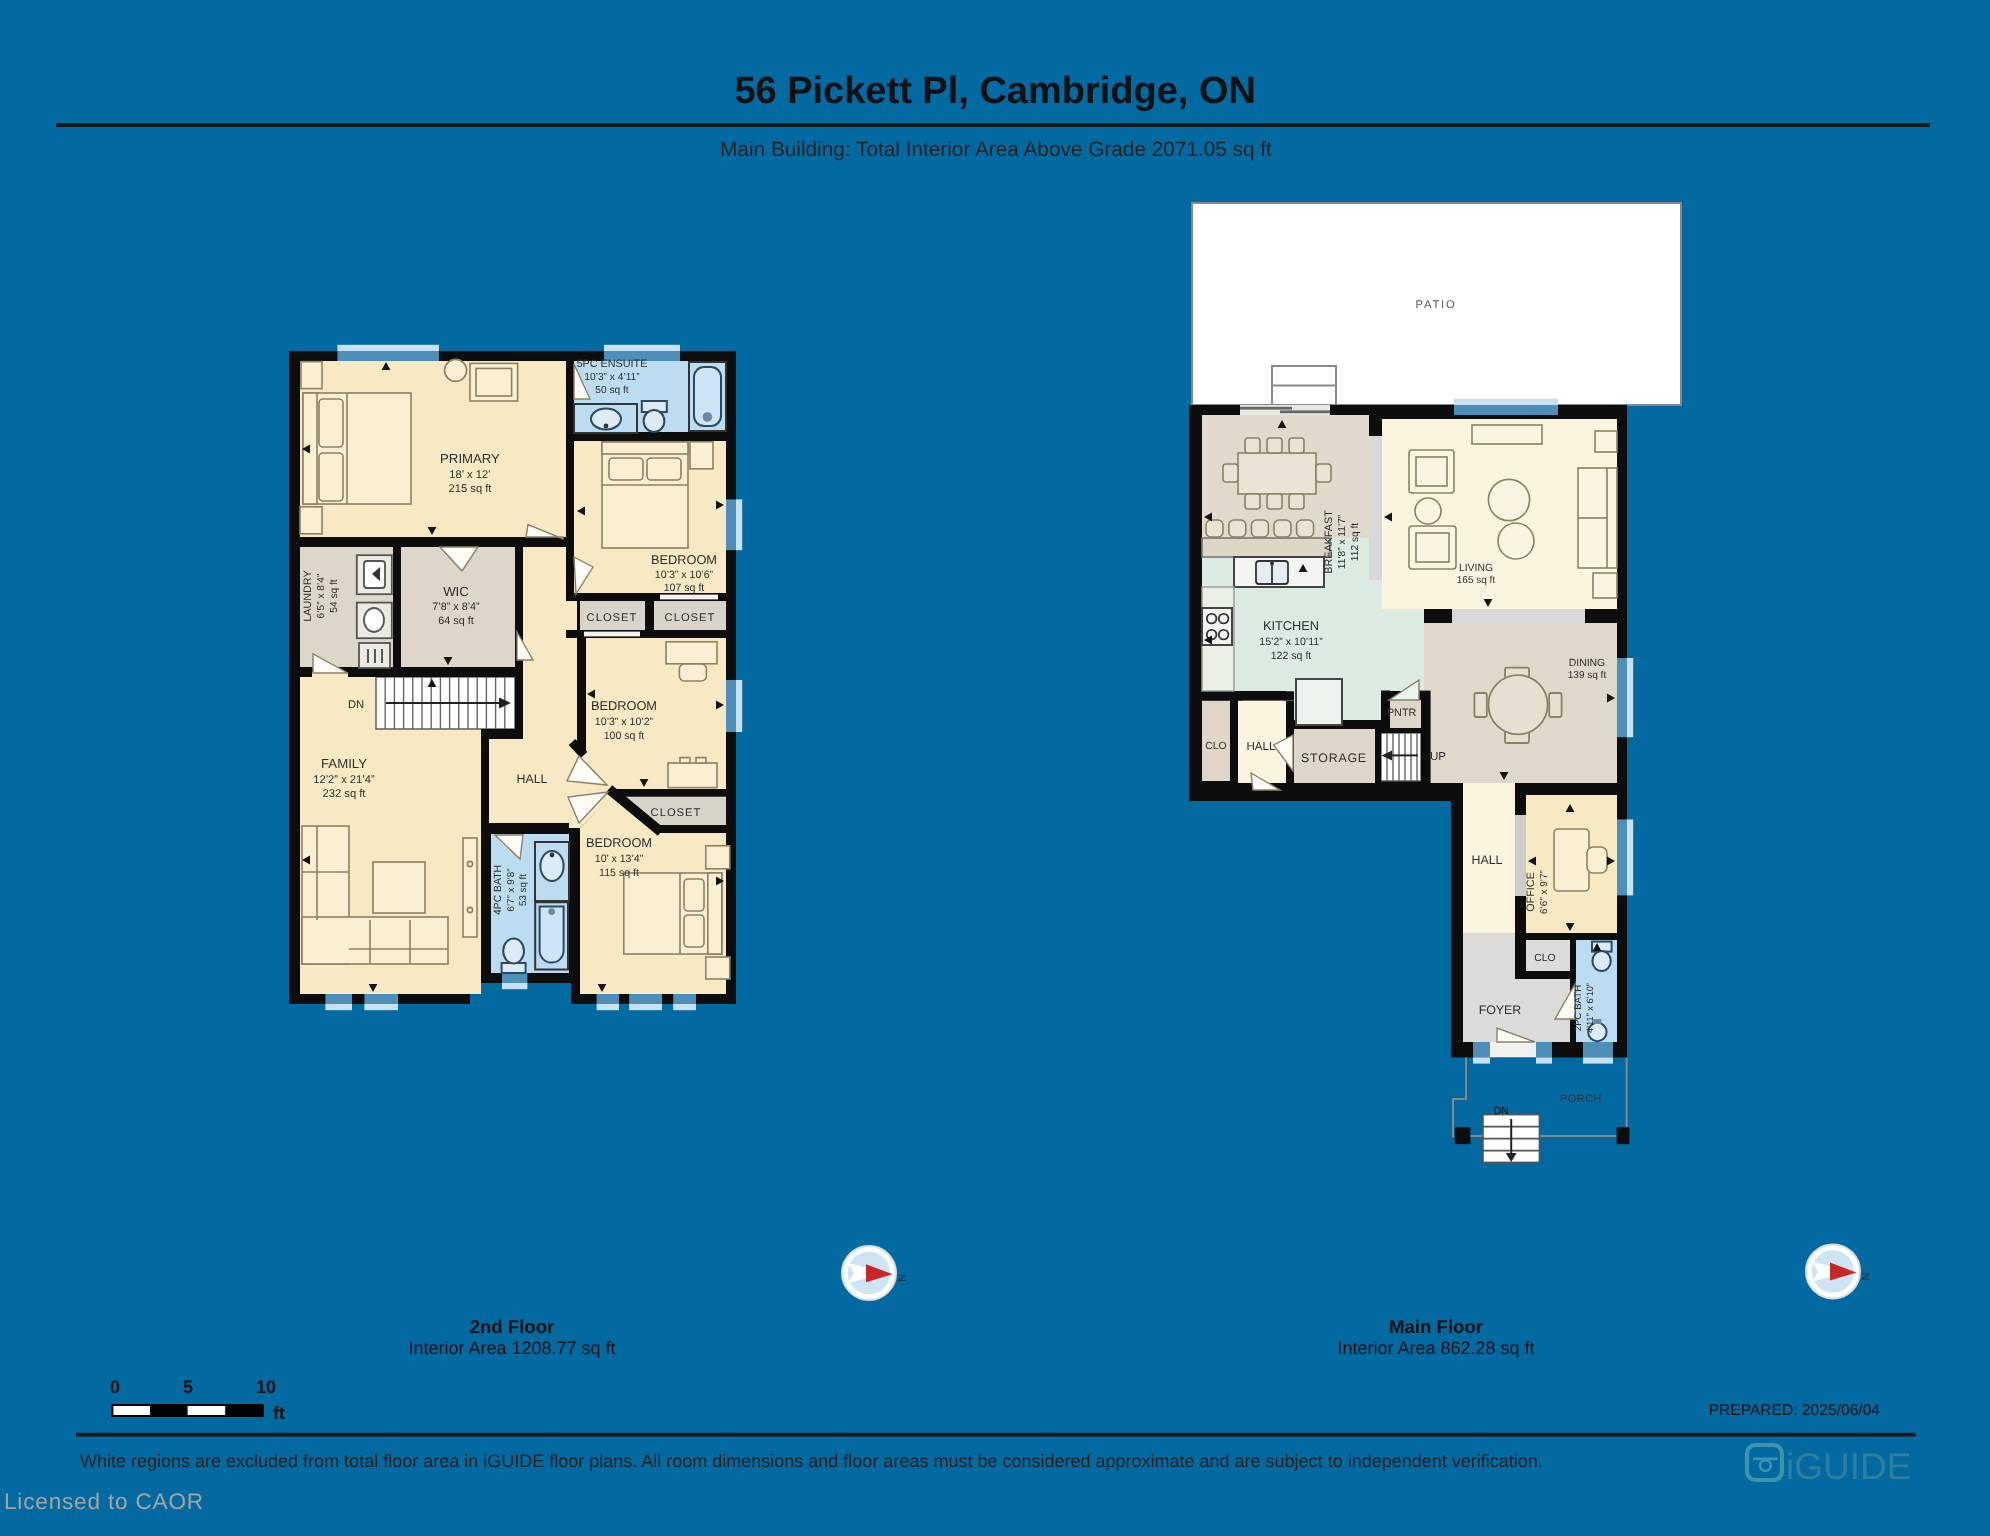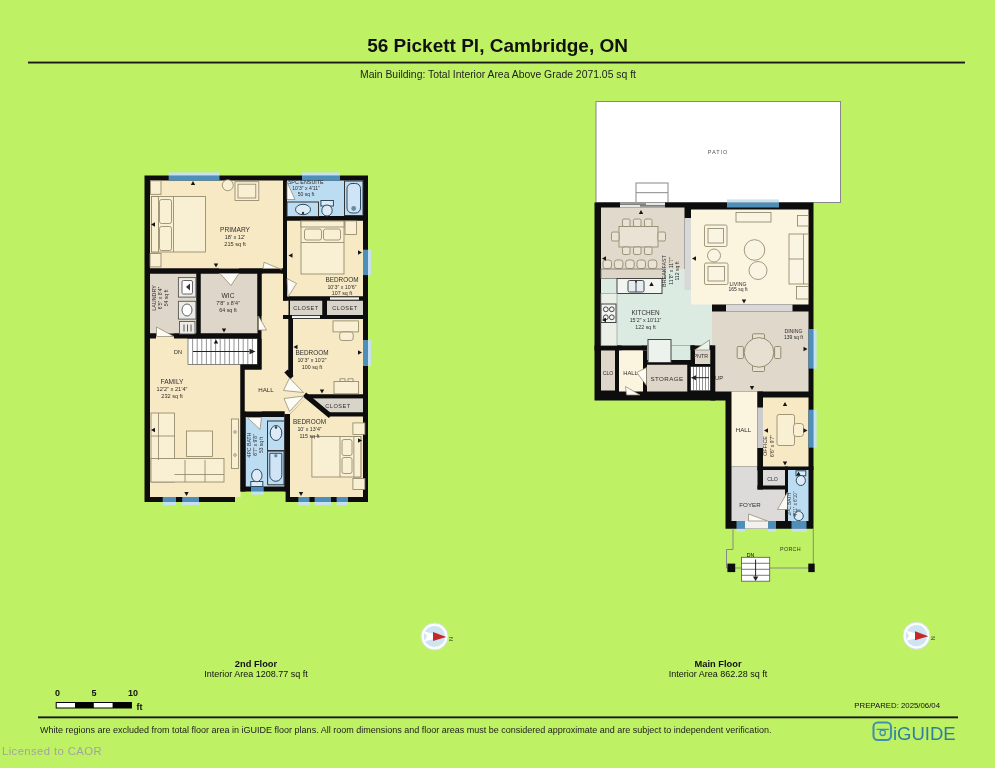--- a/index.html
+++ b/index.html
@@ -1,16 +1,16 @@
 <!DOCTYPE html>
 <html><head>
 <meta charset="utf-8">
 <style>
 html,body{margin:0;padding:0;background:#ffffff;}
-#page{position:relative;width:995px;height:768px;overflow:hidden;background:#bef264;font-family:"Liberation Sans",sans-serif;text-decoration:underline;}
+#page{position:relative;width:995px;height:768px;overflow:hidden;background:#0369a1;font-family:"Liberation Sans",sans-serif;text-decoration:underline;}
 svg{position:absolute;top:0;left:0;}
 text{font-family:"Liberation Sans",sans-serif;}
 </style>
 </head>
 <body>
 <div id="page">
 <svg width="995" height="768" viewBox="0 0 995 768">
 
 <text x="497.6" y="51.5" font-size="19" font-weight="bold" text-anchor="middle" fill="#111">56 Pickett Pl, Cambridge, ON</text>
 

